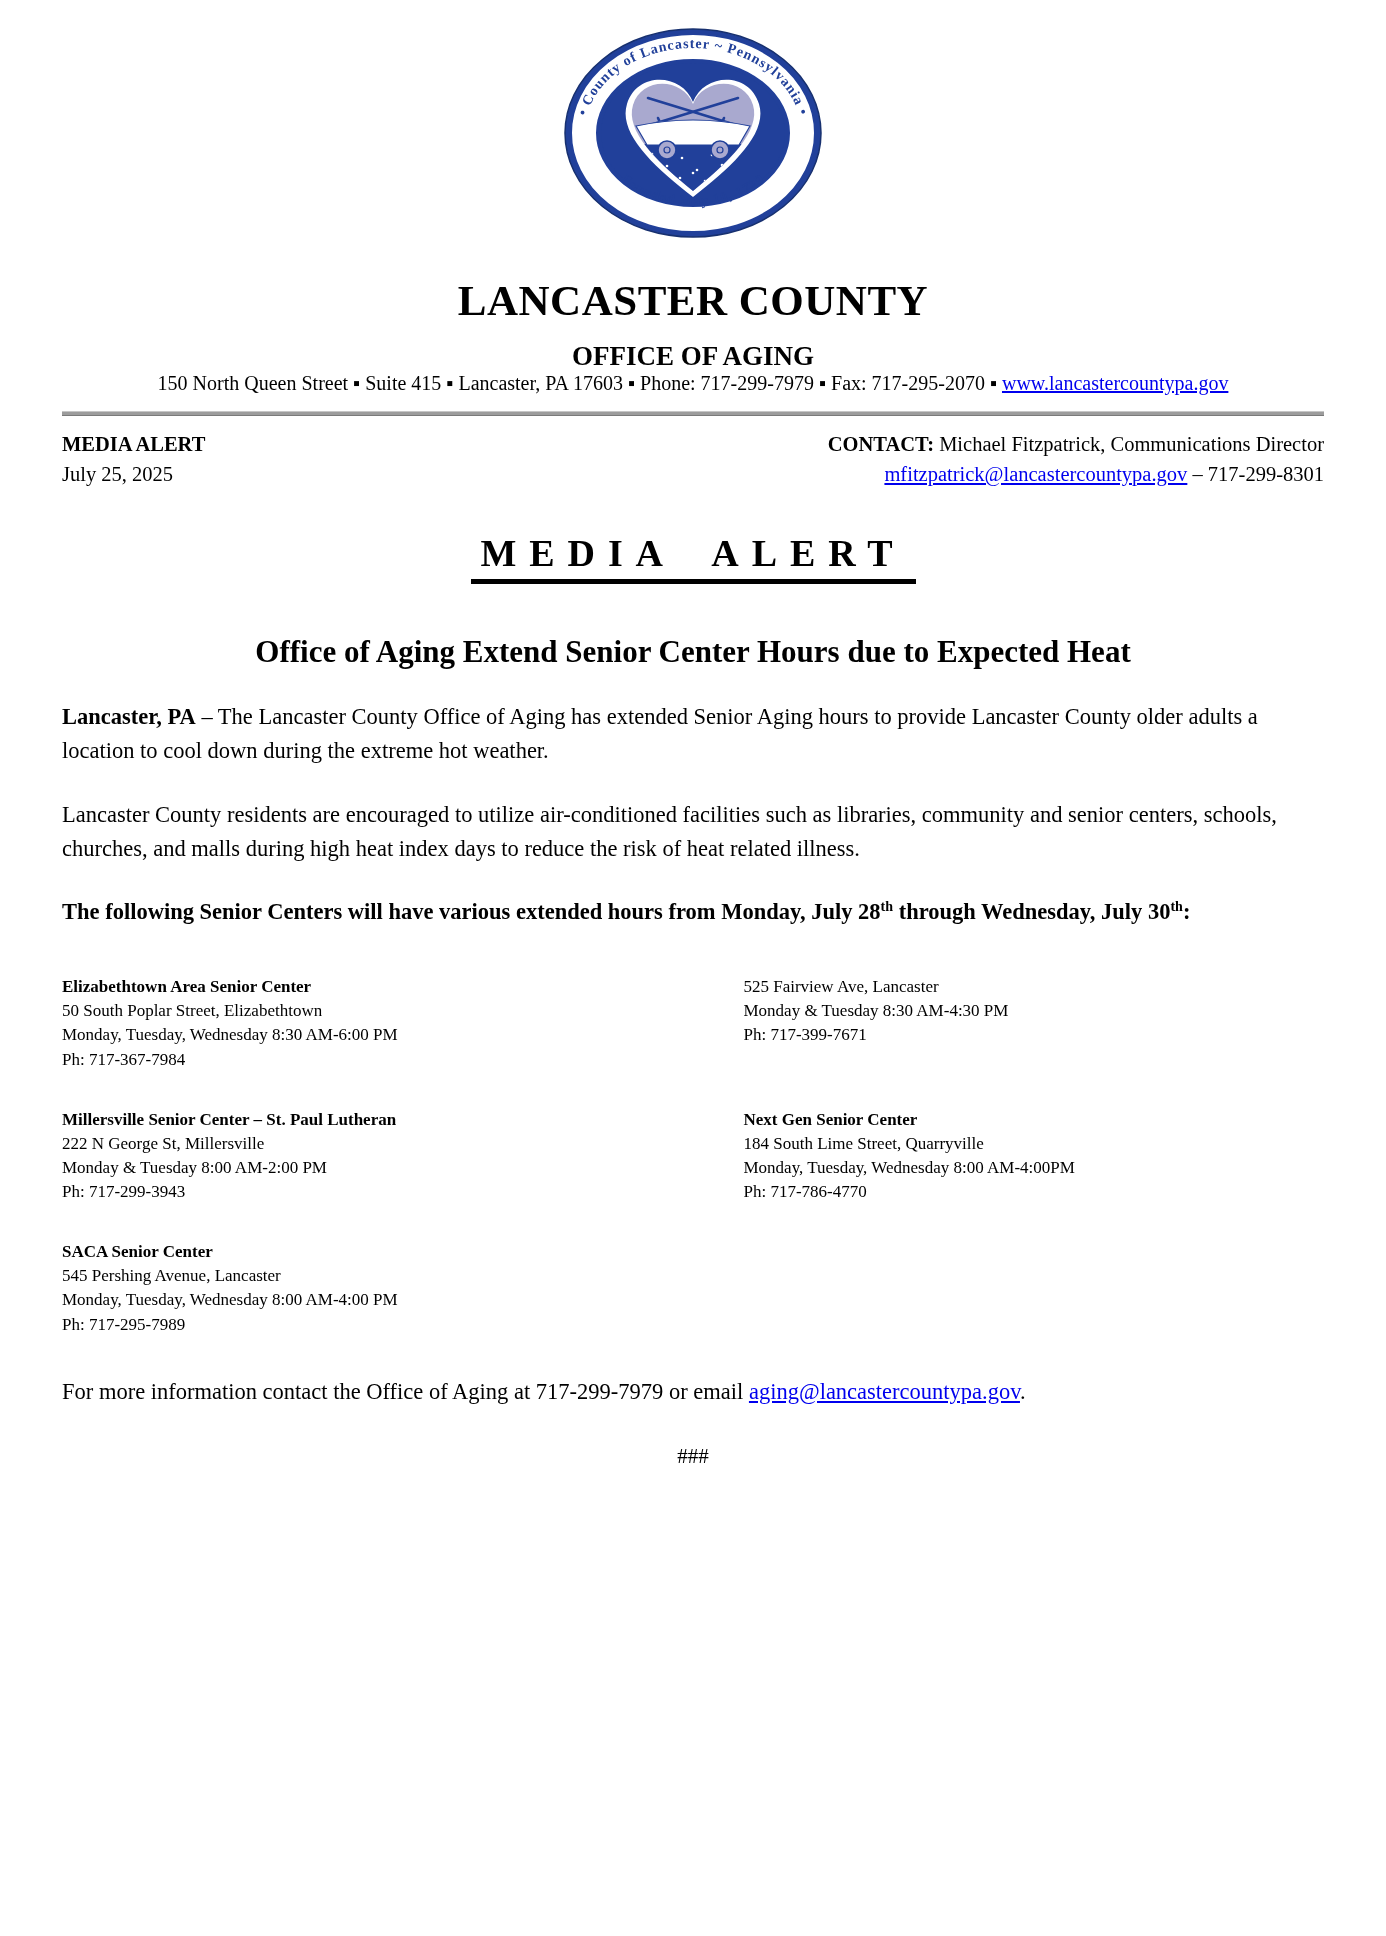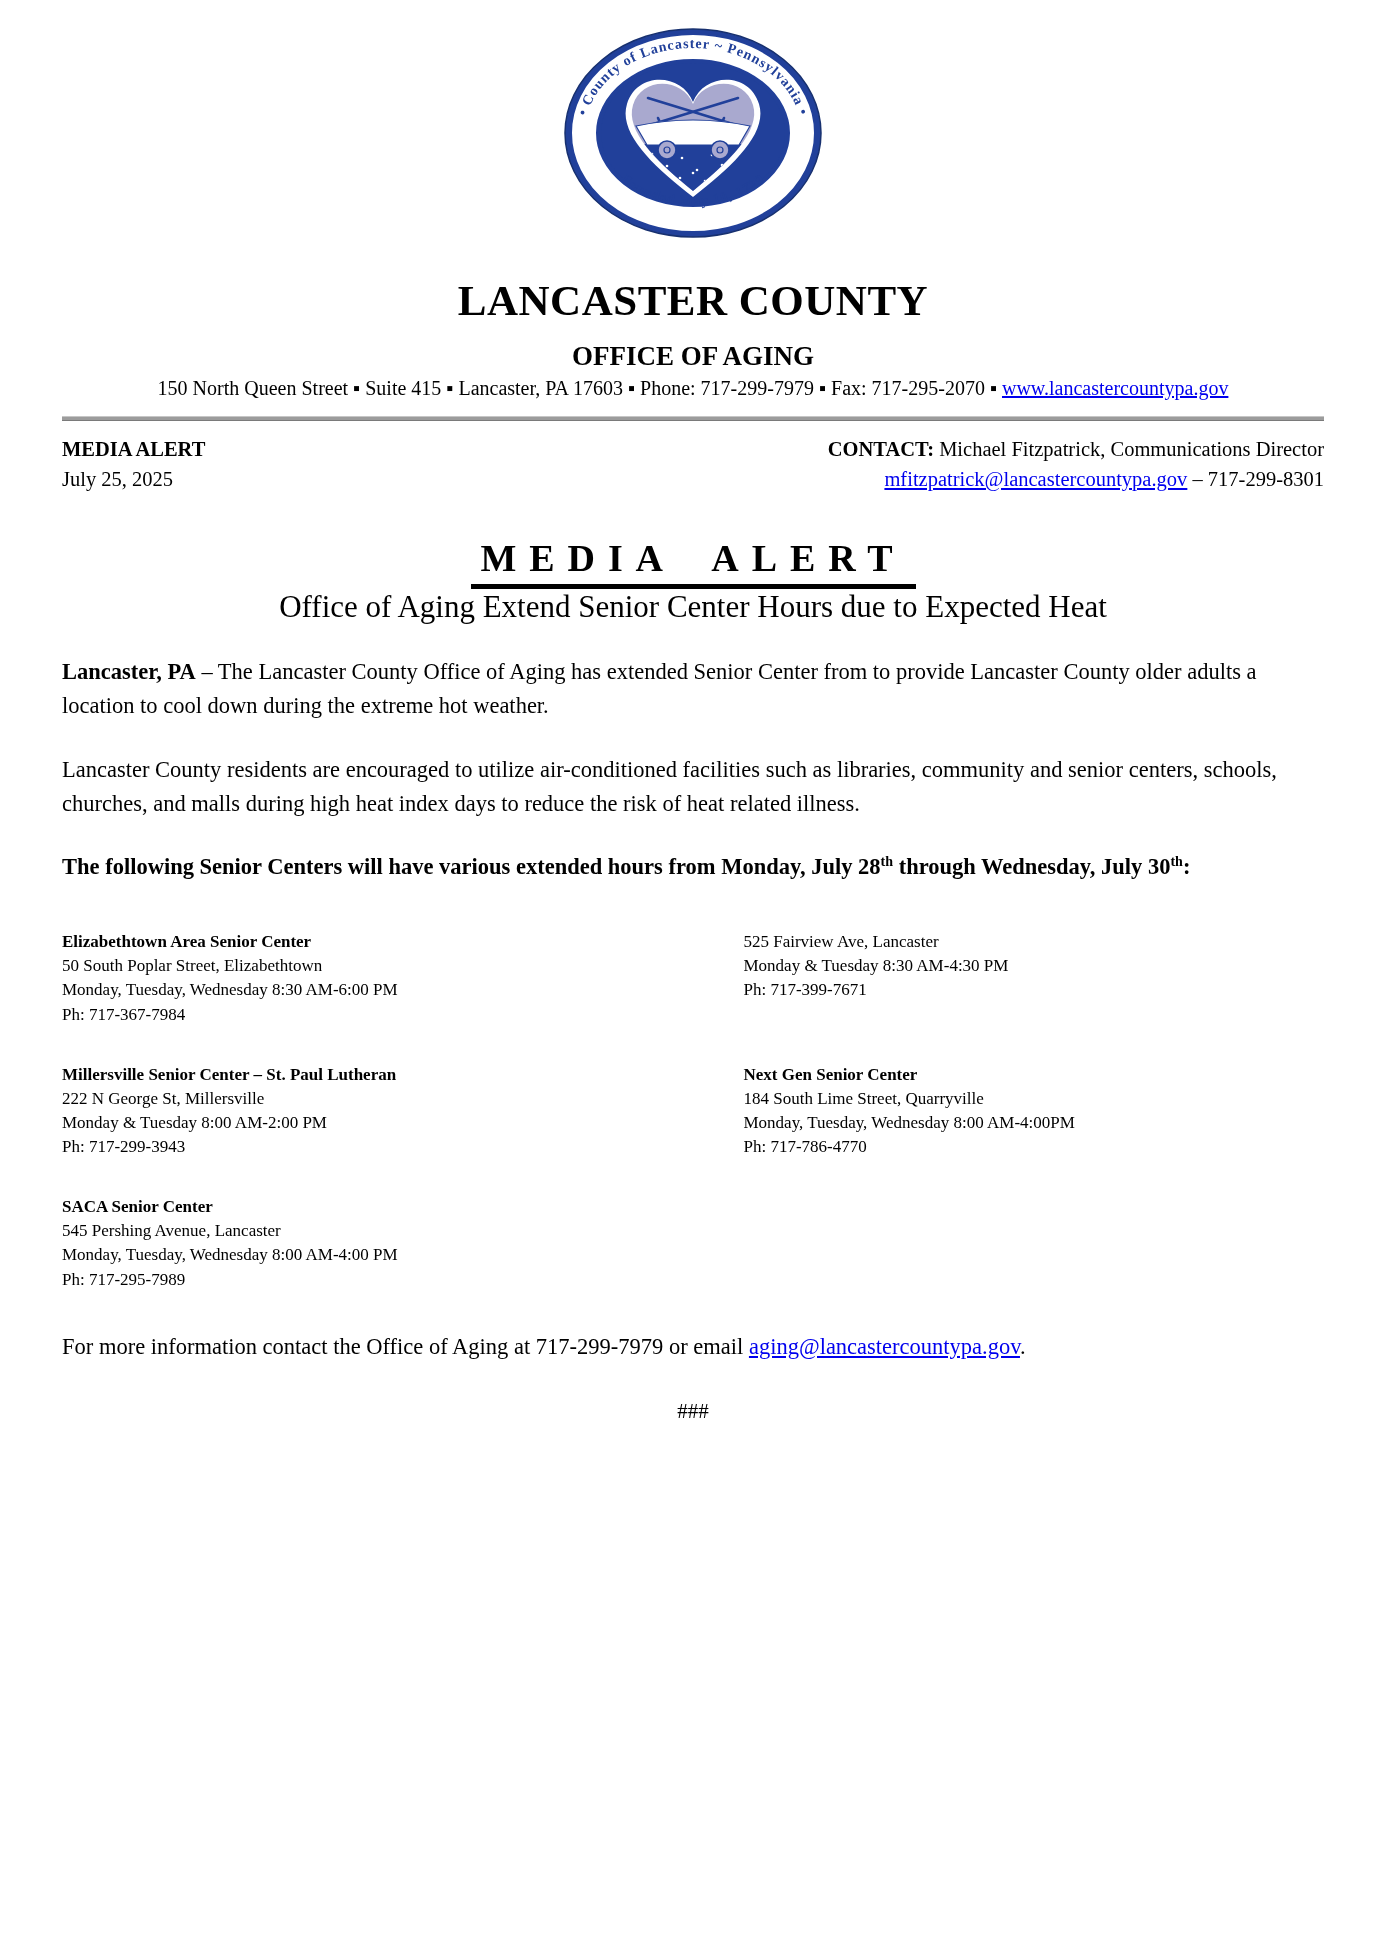--- a/index.html
+++ b/index.html
@@ -27,21 +27,20 @@
   }
   .dept-name {
     text-align: center;
     font-size: 27px;
     font-weight: 700;
     margin-top: 16px;
   }
   .address-line {
     text-align: center;
     font-size: 20px;
-    margin-top: 5px;
     white-space: nowrap;
   }
   a.link {
     color: #0000EE;
     text-decoration: underline;
     cursor: pointer;
   }
   .rule {
     margin-top: 16px;
     height: 5px;
@@ -69,21 +68,22 @@
     font-size: 38px;
     font-weight: 700;
     letter-spacing: 0.34em;
     word-spacing: 0.45em;
     border-bottom: 5px solid #000;
     padding: 0 10px 4px 10px;
   }
   .doc-title {
     text-align: center;
     font-size: 31px;
-    font-weight: 400;
+    font-weight: 700;
+    margin-top: 50px;
   }
 
   
   .body-text {
     font-size: 22.5px;
     line-height: 1.5;
     margin-top: 30px;
   }
   .body-text sup { font-size: 14px; vertical-align: super; line-height: 0; }
 
@@ -184,21 +184,21 @@
         <div><a class="link">mfitzpatrick@lancastercountypa.gov</a><span> – 717-299-8301</span></div>
       </div>
     </div>
 
     <div class="alert-banner">
       <span>MEDIA ALERT</span>
     </div>
 
     <h3 class="doc-title">Office of Aging Extend Senior Center Hours due to Expected Heat</h3>
 
-    <p class="body-text"><span class="bold">Lancaster, PA</span><span> – The Lancaster County Office of Aging has extended Senior Center from to provide Lancaster County older adults a location to cool down during the extreme hot weather.</span></p>
+    <p class="body-text"><span class="bold">Lancaster, PA</span><span> – The Lancaster County Office of Aging has extended Senior Aging hours to provide Lancaster County older adults a location to cool down during the extreme hot weather.</span></p>
 
     <p class="body-text">Lancaster County residents are encouraged to utilize air-conditioned facilities such as libraries, community and senior centers, schools, churches, and malls during high heat index days to reduce the risk of heat related illness.</p>
 
     <p class="body-text bold"><span>The following Senior Centers will have various extended hours from Monday, July 28</span><sup>th</sup><span> through Wednesday, July 30</span><sup>th</sup><span>:</span></p>
 
     <div class="centers">
       <div class="center-block">
         <div class="center-name">Elizabethtown Area Senior Center</div>
         <div>50 South Poplar Street, Elizabethtown</div>
         <div>Monday, Tuesday, Wednesday 8:30 AM-6:00 PM</div>

